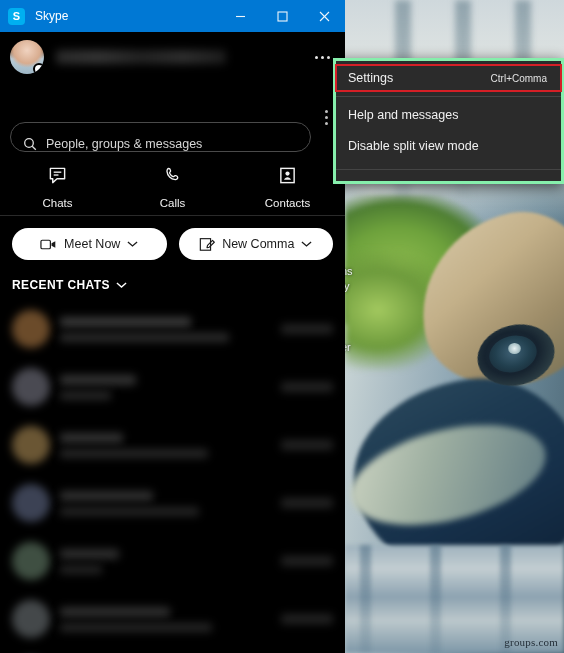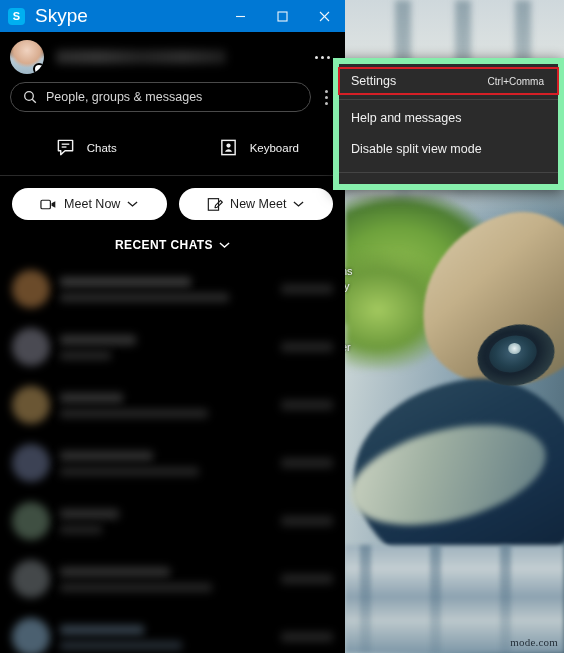--- a/index.html
+++ b/index.html
@@ -95,21 +95,21 @@
   .titlebar {
     height:32px; background:#0078d4; display:flex; align-items:center;
     color:#fff; position:relative;
   }
   .logo {
     width:17px; height:17px; margin-left:8px; border-radius:4px;
     background:#fff; color:#0078d4; font-weight:bold; font-size:11px;
     display:flex; align-items:center; justify-content:center;
   }
   .logo.blue { background:#00aff0; color:#fff; }
-  .title-text { margin-left:10px; font-size:19px; }
+  .title-text { margin-left:10px; font-size:12px; }
   .win-controls { margin-left:auto; display:flex; height:32px; }
   .win-btn {
     width:42px; height:32px; display:flex; align-items:center; justify-content:center;
     font-size:13px; color:#eef6fb;
   }
 
   .profile-row { height:50px; display:flex; align-items:center; padding:0 10px; position:relative; }
   .avatar {
     width:34px; height:34px; border-radius:50%; position:relative; flex:none;
     background:
@@ -128,53 +128,53 @@
   }
   .dots-btn {
     margin-left:auto; width:26px; height:26px; display:flex; align-items:center;
     justify-content:center; gap:3px; color:#e8e8e8;
   }
   .dots-btn i { width:3px; height:3px; border-radius:50%; background:#e8e8e8; display:block; }
 
   .search-row { padding:0 10px 8px 10px; display:flex; align-items:center; gap:6px; }
   .search-box {
     flex:1; height:30px; border:1px solid #4a4a4a; border-radius:16px;
-    display:flex; align-items:center; padding:0 12px; gap:9px; background:#000;
+    display:flex; align-items:flex-end; padding:0 12px; gap:9px; background:#000;margin-top:40px;
   }
   .search-box .ph { color:#d6d6d6; font-size:12.5px; }
   .kebab { width:18px; display:flex; flex-direction:column; align-items:center; gap:3px; }
   .kebab i { width:3px; height:3px; border-radius:50%; background:#d8d8d8; display:block; }
 
   .tabs { display:flex; height:56px; border-bottom:1px solid #2a2a2a; }
-  .tab { flex:1; display:flex; flex-direction:row; align-items:center; justify-content:center; gap:12px; color:#f2f2f2; }
+  .tab { flex:1; display:flex; flex-direction:column; align-items:center; justify-content:center; gap:12px; color:#f2f2f2; }
   .tab .lbl { font-size:11.5px; white-space:nowrap; }
 
   .action-row { display:flex; gap:12px; padding:12px 12px 14px 12px; }
   .pill {
     flex:1; height:32px; border-radius:17px; background:#fff; color:#1b1b1b;
     display:flex; align-items:center; justify-content:center; gap:7px; font-size:12.5px;
   }
 
   .section-head {
     display:flex; align-items:center; gap:6px; padding:4px 12px 8px 12px;
-    color:#fff; font-size:12px; font-weight:bold; letter-spacing:.4px;justify-content:center;
+    color:#fff; font-size:12px; font-weight:bold; letter-spacing:.4px;
   }
 
   .chat-list { padding:0 6px; }
   .chat-row { height:58px; display:flex; align-items:center; padding:0 6px; gap:10px; position:relative; }
   .chat-av { width:38px; height:38px; border-radius:50%; flex:none; filter:blur(4px); }
   .chat-txt { flex:1; display:flex; flex-direction:column; gap:6px; }
   .chat-name { height:10px; border-radius:3px; filter:blur(4px); }
   .chat-prev { height:9px; border-radius:3px; filter:blur(4px); }
   .chat-time { width:52px; height:10px; border-radius:3px; filter:blur(4px); background:#232323; }
 
   
   .ctx-menu {
     position:absolute; left:333px; top:58px; width:231px; background:#2b2b2b;
-    border:6px solid #86efac; box-shadow:0 3px 14px rgba(0,0,0,.6);
+    border:3px solid #86efac; box-shadow:0 3px 14px rgba(0,0,0,.6);
     padding:4px 0 6px 0;
   }
   .ctx-item {
     height:26px; display:flex; align-items:center; padding:0 4px 0 12px;
     color:#f0f0f0; font-size:12.5px; position:relative;
   }
   .ctx-item .acc { margin-left:auto; color:#e2e2e2; font-size:10px; padding-right:10px; }
   .ctx-item.highlight { outline:2px solid #d61f26; outline-offset:-1px; }
   .ctx-sep { height:1px; background:#444; margin:5px 0; }
   .ctx-gap { height:5px; }
@@ -202,21 +202,21 @@
     <div class="water"></div>
     <div class="streak" style="left:360px;"></div>
     <div class="streak" style="left:430px;"></div>
     <div class="streak" style="left:500px;"></div>
   </div>
 
   <div class="frag" style="left:341px; top:265px;">ns</div>
   <div class="frag" style="left:341px; top:280px;">ty</div>
   <div class="frag" style="left:341px; top:341px;">er</div>
 
-  <div class="watermark">mode.com</div>
+  <div class="watermark">groups.com</div>
 
   <div class="skype-window">
 
     <div class="titlebar">
       <div class="logo blue">S</div>
       <div class="title-text">Skype</div>
       <div class="win-controls">
         <div class="win-btn">
           <svg width="11" height="11" viewBox="0 0 11 11">
               <line x1="1" y1="5.5" x2="10" y2="5.5" stroke="#eef6fb" stroke-width="1.1"></line>
@@ -267,45 +267,51 @@
       <div class="tab">
         <svg width="19" height="19" viewBox="0 0 20 20">
           <path d="M2.5 2.5h15v11h-8l-4.5 4v-4h-2.5z" fill="none" stroke="#f2f2f2" stroke-width="1.5" stroke-linejoin="round"></path>
           <line x1="6" y1="6.5" x2="14" y2="6.5" stroke="#f2f2f2" stroke-width="1.4"></line>
           <line x1="6" y1="9.5" x2="11" y2="9.5" stroke="#f2f2f2" stroke-width="1.4"></line>
         </svg>
         <span class="lbl">Chats</span>
       </div>
       <div class="tab">
         <svg width="19" height="19" viewBox="0 0 20 20">
+          <path d="M6 2.6c1.1 0 1.6 1 1.9 2 .3 1-.1 1.5-.8 2.1-.3.3-.3.6-.1 1 .7 1.5 1.9 2.7 3.4 3.4.4.2.7.2 1-.1.6-.7 1.1-1.1 2.1-.8 1 .3 2 .8 2 1.9 0 1.4-1.2 2.4-2.6 2.3-4.7-.4-8.3-4-8.7-8.7C4.1 3.9 4.9 2.6 6 2.6z" fill="none" stroke="#f2f2f2" stroke-width="1.4" stroke-linejoin="round"></path>
+        </svg>
+        <span class="lbl">Calls</span>
+      </div>
+      <div class="tab">
+        <svg width="19" height="19" viewBox="0 0 20 20">
           <rect x="3" y="2.5" width="14" height="15" fill="none" stroke="#f2f2f2" stroke-width="1.5"></rect>
           <circle cx="10" cy="8" r="2.2" fill="#f2f2f2"></circle>
           <path d="M6.3 14.6c.6-1.8 2-2.7 3.7-2.7s3.1.9 3.7 2.7z" fill="#f2f2f2"></path>
         </svg>
-        <span class="lbl">Keyboard</span>
+        <span class="lbl">Contacts</span>
       </div>
     </div>
 
     <div class="action-row">
       <div class="pill">
         <svg width="17" height="15" viewBox="0 0 18 15">
           <rect x="1" y="3" width="10" height="9" rx="1.4" fill="none" stroke="#1b1b1b" stroke-width="1.3"></rect>
           <path d="M12.2 6.2l4-2.2v7l-4-2.2z" fill="#1b1b1b"></path>
         </svg>
         <span>Meet Now</span>
         <svg width="11" height="8" viewBox="0 0 12 8">
           <path d="M1 1.8L6 6.2 11 1.8" fill="none" stroke="#1b1b1b" stroke-width="1.4"></path>
         </svg>
       </div>
       <div class="pill">
         <svg width="16" height="16" viewBox="0 0 18 18">
           <rect x="1.5" y="3" width="11.5" height="13" fill="none" stroke="#1b1b1b" stroke-width="1.3"></rect>
           <path d="M9.6 10.6l5.6-5.6 2 2-5.6 5.6-2.6.6z" fill="none" stroke="#1b1b1b" stroke-width="1.3" stroke-linejoin="round"></path>
         </svg>
-        <span>New Meet</span>
+        <span>New Comma</span>
         <svg width="11" height="8" viewBox="0 0 12 8">
           <path d="M1 1.8L6 6.2 11 1.8" fill="none" stroke="#1b1b1b" stroke-width="1.4"></path>
         </svg>
       </div>
     </div>
 
     <div class="section-head">
       <span>RECENT CHATS</span>
       <svg width="11" height="8" viewBox="0 0 12 8">
         <path d="M1 1.8L6 6.2 11 1.8" fill="none" stroke="#ffffff" stroke-width="1.5"></path>

